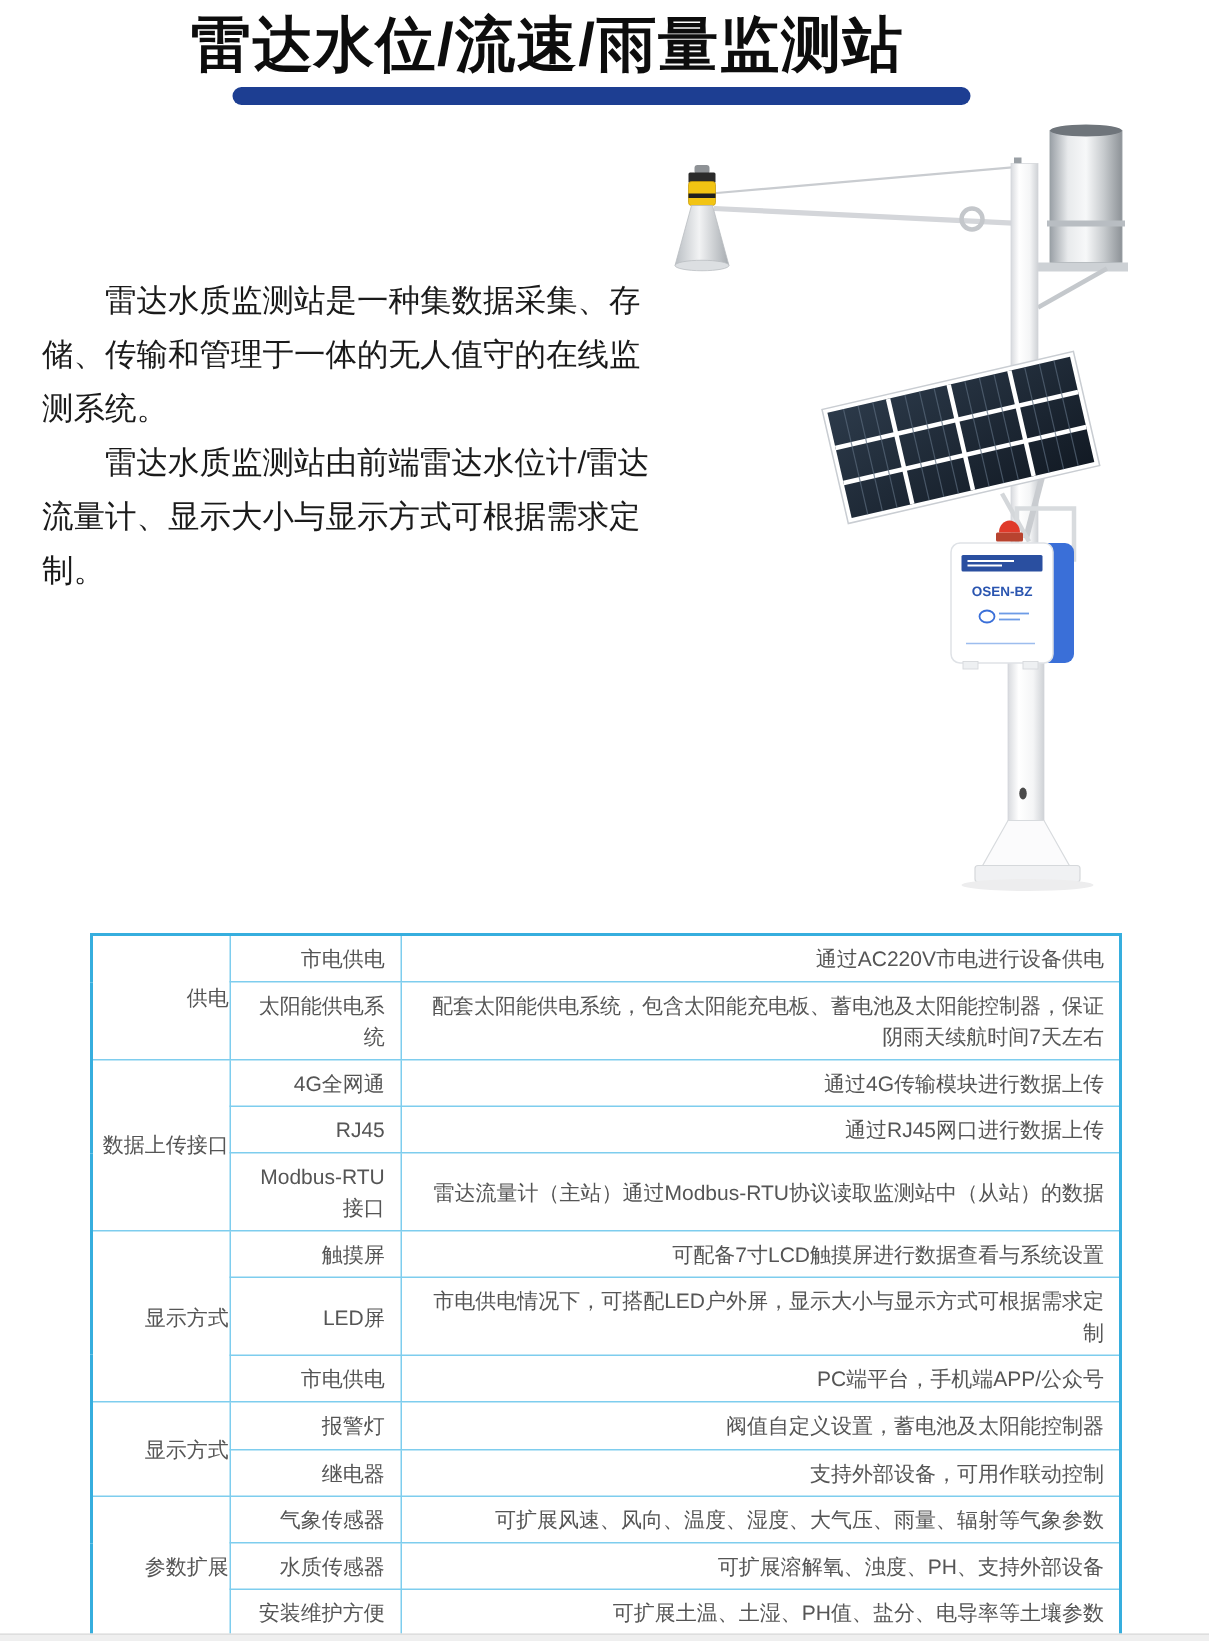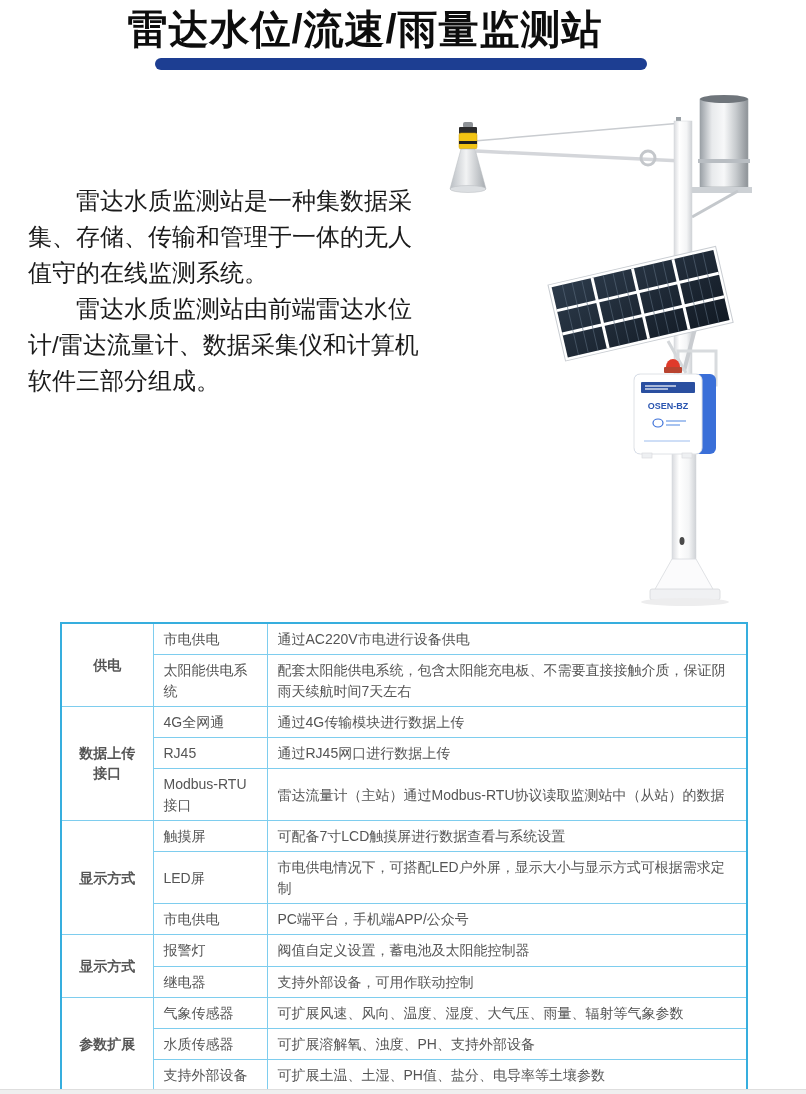--- a/index.html
+++ b/index.html
@@ -8,53 +8,53 @@
   #page { position:relative; width:806px; height:1094px; background:#ffffff; }
 
   
   .title { position:absolute; top:2px; left:0; width:730px; text-align:center;
            font-size:40px; font-weight:700; color:#0d0d0d; letter-spacing:1px; }
   .title-bar { position:absolute; top:58px; left:155px; width:492px; height:12px;
                border-radius:6px; }
 
   
   .intro { position:absolute; top:183px; left:28px; width:406px;
-           font-size:24px; line-height:36px; color:#1a1a1a; }
+           font-size:21px; line-height:36px; color:#1a1a1a; }
   .intro p { text-indent:2em; }
 
   
-  .device { position:absolute; top:89px; left:430px; width:376px; height:520px; }
+  .device { position:absolute; top:77px; left:430px; width:376px; height:520px; }
 
   
   .spec { position:absolute; top:622px; left:60px; width:686px;
           border-collapse:collapse; table-layout:fixed;
           font-size:14px; color:#555555; }
   .spec td { border:1px solid #7ecdee; padding:5px 10px; line-height:1.45;
-             vertical-align:middle; word-break:break-word; }
-  .spec td.cat  { text-align:center; padding:5px 16px;font-weight:bold; }
+             vertical-align:middle; word-break:break-word;text-align:right; }
+  .spec td.cat  { padding:5px 0; }
   .spec td.item { }
   .spec td.desc { }
   .spec { border:2px solid #36aede; }
   .spec col.c1 { width:92px; } .spec col.c2 { width:114px; } .spec col.c3 { width:480px; }
 
   
   .page-bottom { position:absolute; left:0; bottom:0; width:806px; height:5px;
                  background:#efefef; border-top:1px solid #dedede; }
 </style>
 </head>
 <body>
 
 <div id="page">
 
   <div class="title">雷达水位/流速/雨量监测站</div>
   <div class="title-bar" style="background:#1d3e92;"></div>
 
   <div class="intro">
     <p>雷达水质监测站是一种集数据采集、存储、传输和管理于一体的无人值守的在线监测系统。</p>
-    <p>雷达水质监测站由前端雷达水位计/雷达流量计、数据采集仪和计算机软件三部分组成。</p>
+    <p>雷达水质监测站由前端雷达水位计/雷达流量计、显示大小与显示方式可根据需求定制。</p>
   </div>
 
   <div class="device">
     <svg width="376" height="520" viewBox="0 0 376 520" xmlns="http://www.w3.org/2000/svg">
       <defs>
         <linearGradient id="metalV" x1="0" y1="0" x2="1" y2="0">
           <stop offset="0" stop-color="#9aa0a6"></stop>
             <stop offset="0.25" stop-color="#e8eaec"></stop>
           <stop offset="0.5" stop-color="#f7f8f9"></stop>
             <stop offset="0.75" stop-color="#c6cacd"></stop>
@@ -172,21 +172,21 @@
         <col class="c3">
       </colgroup>
     <tbody>
       <tr>
         <td class="cat" rowspan="2">供电</td>
         <td class="item">市电供电</td>
         <td class="desc">通过AC220V市电进行设备供电</td>
       </tr>
       <tr>
         <td class="item">太阳能供电系统</td>
-        <td class="desc">配套太阳能供电系统，包含太阳能充电板、不需要直接接触介质，保证阴雨天续航时间7天左右</td>
+        <td class="desc">配套太阳能供电系统，包含太阳能充电板、蓄电池及太阳能控制器，保证阴雨天续航时间7天左右</td>
       </tr>
 
       <tr>
         <td class="cat" rowspan="3">数据上传接口</td>
         <td class="item">4G全网通</td>
         <td class="desc">通过4G传输模块进行数据上传</td>
       </tr>
       <tr>
         <td class="item">RJ45</td>
         <td class="desc">通过RJ45网口进行数据上传</td>
@@ -223,20 +223,20 @@
       <tr>
         <td class="cat" rowspan="3">参数扩展</td>
         <td class="item">气象传感器</td>
         <td class="desc">可扩展风速、风向、温度、湿度、大气压、雨量、辐射等气象参数</td>
       </tr>
       <tr>
         <td class="item">水质传感器</td>
         <td class="desc">可扩展溶解氧、浊度、PH、支持外部设备</td>
       </tr>
       <tr>
-        <td class="item">支持外部设备</td>
+        <td class="item">安装维护方便</td>
         <td class="desc">可扩展土温、土湿、PH值、盐分、电导率等土壤参数</td>
       </tr>
     </tbody>
   </table>
 
   <div class="page-bottom"></div>
 </div>
 
 </body></html>

